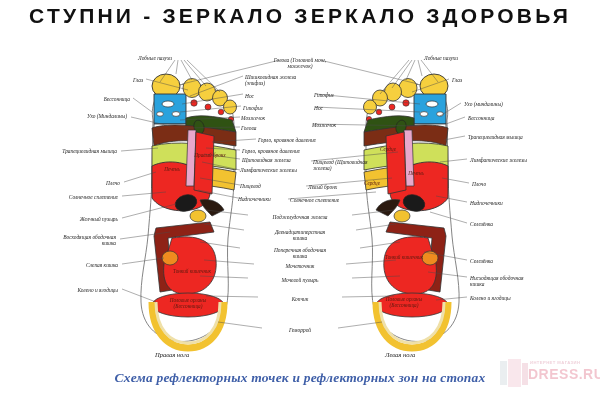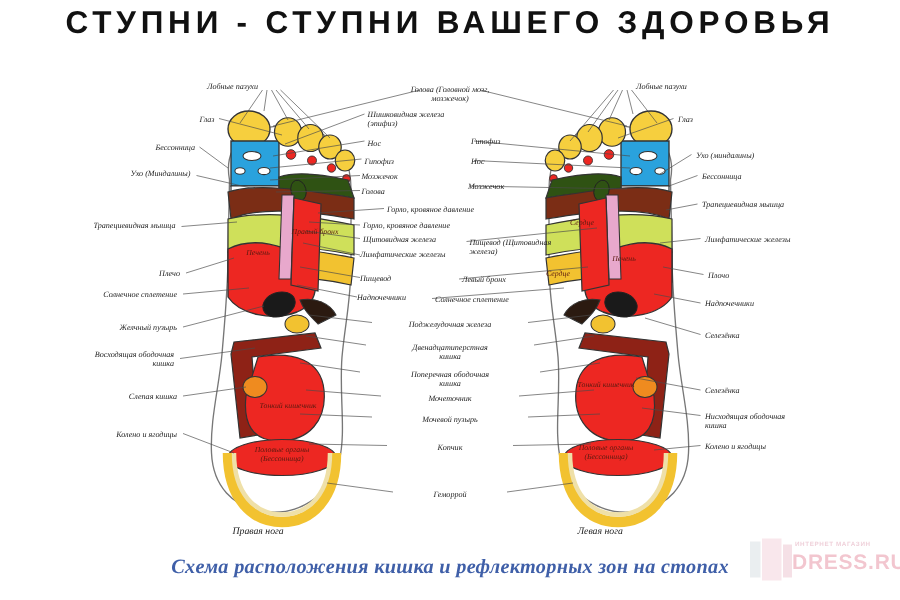--- a/index.html
+++ b/index.html
@@ -54,21 +54,21 @@
     letter-spacing:.4px;color:#d98fa5;font-family:"Liberation Sans",sans-serif;
   }
   .wm-main{
     position:absolute;left:28px;top:8px;font-size:14px;font-weight:bold;
     letter-spacing:.5px;color:#e2798f;font-family:"Liberation Sans",sans-serif;
   }
 </style>
 </head>
 <body>
 
-<div class="title">СТУПНИ - СТУПНИ ВАШЕГО ЗДОРОВЬЯ</div>
+<div class="title">СТУПНИ - ЗЕРКАЛО ЗЕРКАЛО ЗДОРОВЬЯ</div>
 
 <svg id="chart" viewBox="0 0 600 400">
   <defs>
     <g id="footShapeR">
       <path d="M150,118 C146,100 152,88 162,84 C176,78 196,78 212,84
                C226,90 234,104 234,122 L234,170
                C234,196 230,214 228,236
                C226,262 230,286 226,306
                C220,330 198,344 176,342
                C154,340 140,326 138,304
@@ -327,21 +327,21 @@
     <div class="inlbl" style="left: 388px; top: 150px;">Сердце</div>
     <div class="inlbl" style="left: 372px; top: 184px;">Сердце</div>
     <div class="inlbl" style="left: 416px; top: 174px;">Печень</div>
     <div class="inlbl two" style="left: 404px; top: 258px;">Тонкий кишечник</div>
     <div class="inlbl two" style="left: 404px; top: 303px;">Половые органы (Бессонница)</div>
   </div>
 
 <div class="footname" style="left:155px;top:351px;">Правая нога</div>
 <div class="footname" style="left:385px;top:351px;">Левая нога</div>
 
-<div class="caption">Схема расположения кишка и рефлекторных зон на стопах</div>
+<div class="caption">Схема рефлекторных точек и рефлекторных зон на стопах</div>
 
 <div class="wm">
   <div class="wm-bar"></div>
   <div class="wm-bar2"></div>
   <div class="wm-bar3"></div>
   <div class="wm-top">ИНТЕРНЕТ МАГАЗИН</div>
   <div class="wm-main">DRESS.RU</div>
 </div>
 
 </body></html>

